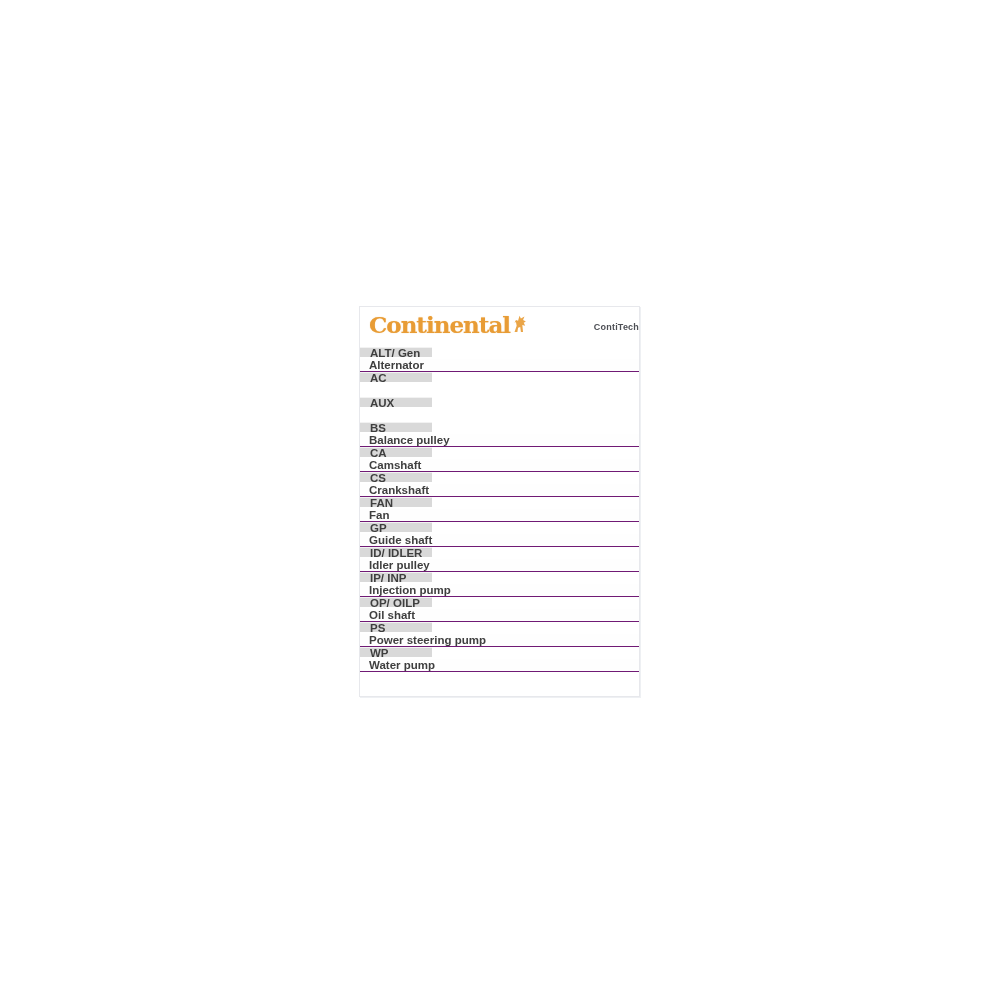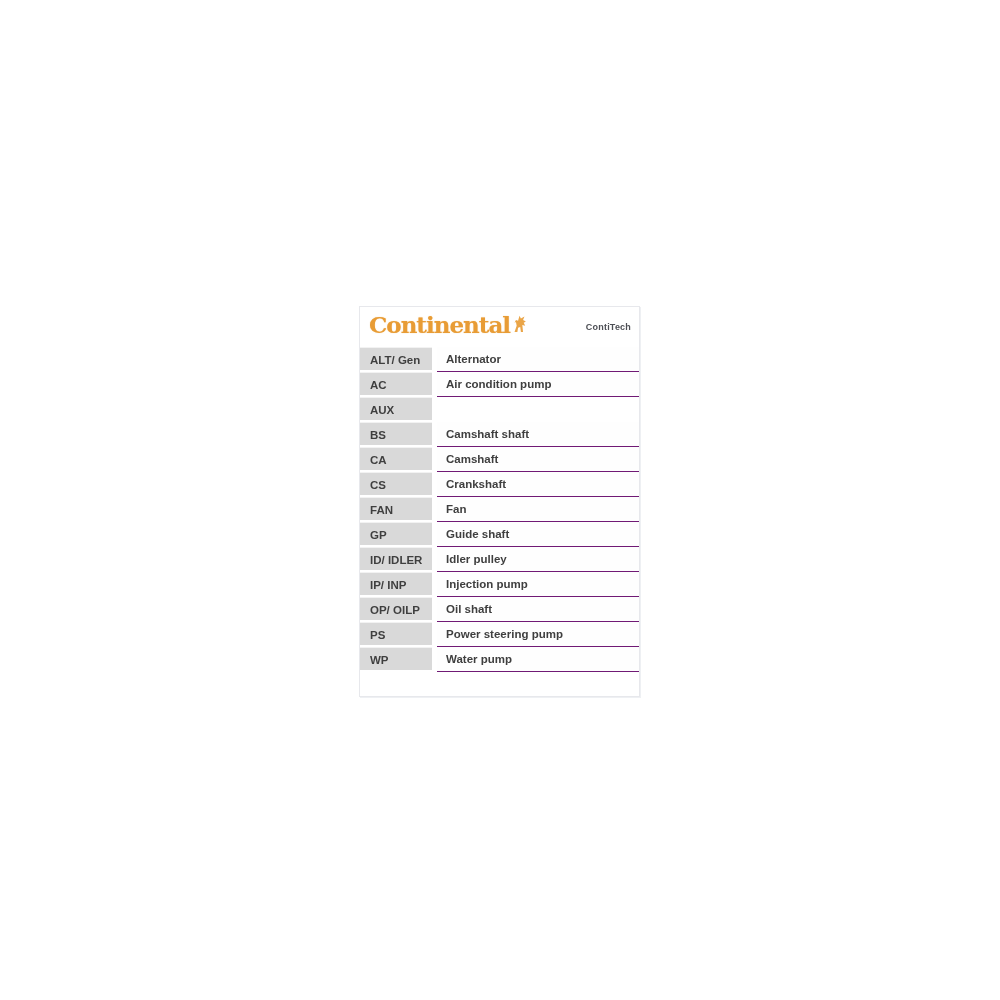--- a/index.html
+++ b/index.html
@@ -50,38 +50,39 @@
   }
   .horse-icon {
     width: 17px;
     height: 19px;
     margin-left: 1px;
     margin-top: -4px;
     opacity: 0.9;
   }
   .sub-brand {
     position: absolute;
-    right: 8px;
+    right: 0;
     top: 15px;
     font-size: 9px;
     font-weight: 700;
     color: #4d4f55;
     letter-spacing: 0.2px;
     margin-left: 44px;
   }
   .rows {
     position: absolute;
     left: 0;
     top: 40px;
     right: 0;
   }
   .row {
     height: 25px;
     display: flex;
     align-items: stretch;
+    flex-direction: column;
   }
   .cell-abbr {
     width: 72px;
     box-sizing: border-box;
     background: #d9d9d9;
     box-shadow: inset 0 -2px 0 #ffffff, inset 0 1px 0 #f2f2f2;
     display: flex;
     align-items: center;
     padding-left: 10px;
     margin-right: 5px;
@@ -118,28 +119,27 @@
       </div>
       <div class="sub-brand">ContiTech</div>
     </div>
     <div class="rows" id="rows-container">
         <div class="row">
           <div class="cell-abbr">ALT/ Gen</div>
           <div class="cell-desc">Alternator</div>
         </div>
         <div class="row">
           <div class="cell-abbr">AC</div>
-          <div class="cell-desc">Air condition pump</div>
         </div>
         <div class="row">
           <div class="cell-abbr">AUX</div>
         </div>
         <div class="row">
           <div class="cell-abbr">BS</div>
-          <div class="cell-desc">Camshaft shaft</div>
+          <div class="cell-desc">Balance pulley</div>
         </div>
         <div class="row">
           <div class="cell-abbr">CA</div>
           <div class="cell-desc">Camshaft</div>
         </div>
         <div class="row">
           <div class="cell-abbr">CS</div>
           <div class="cell-desc">Crankshaft</div>
         </div>
         <div class="row">

